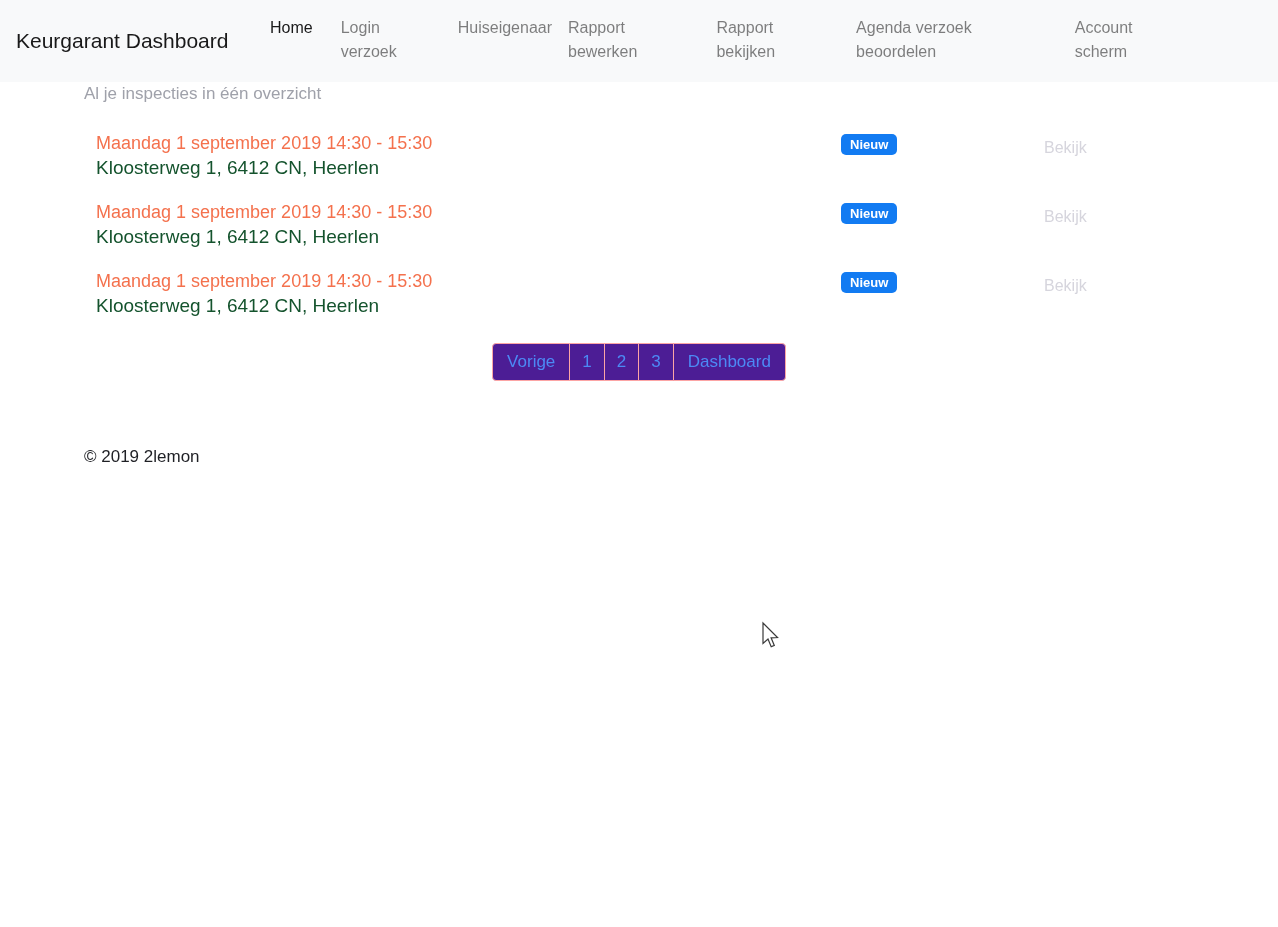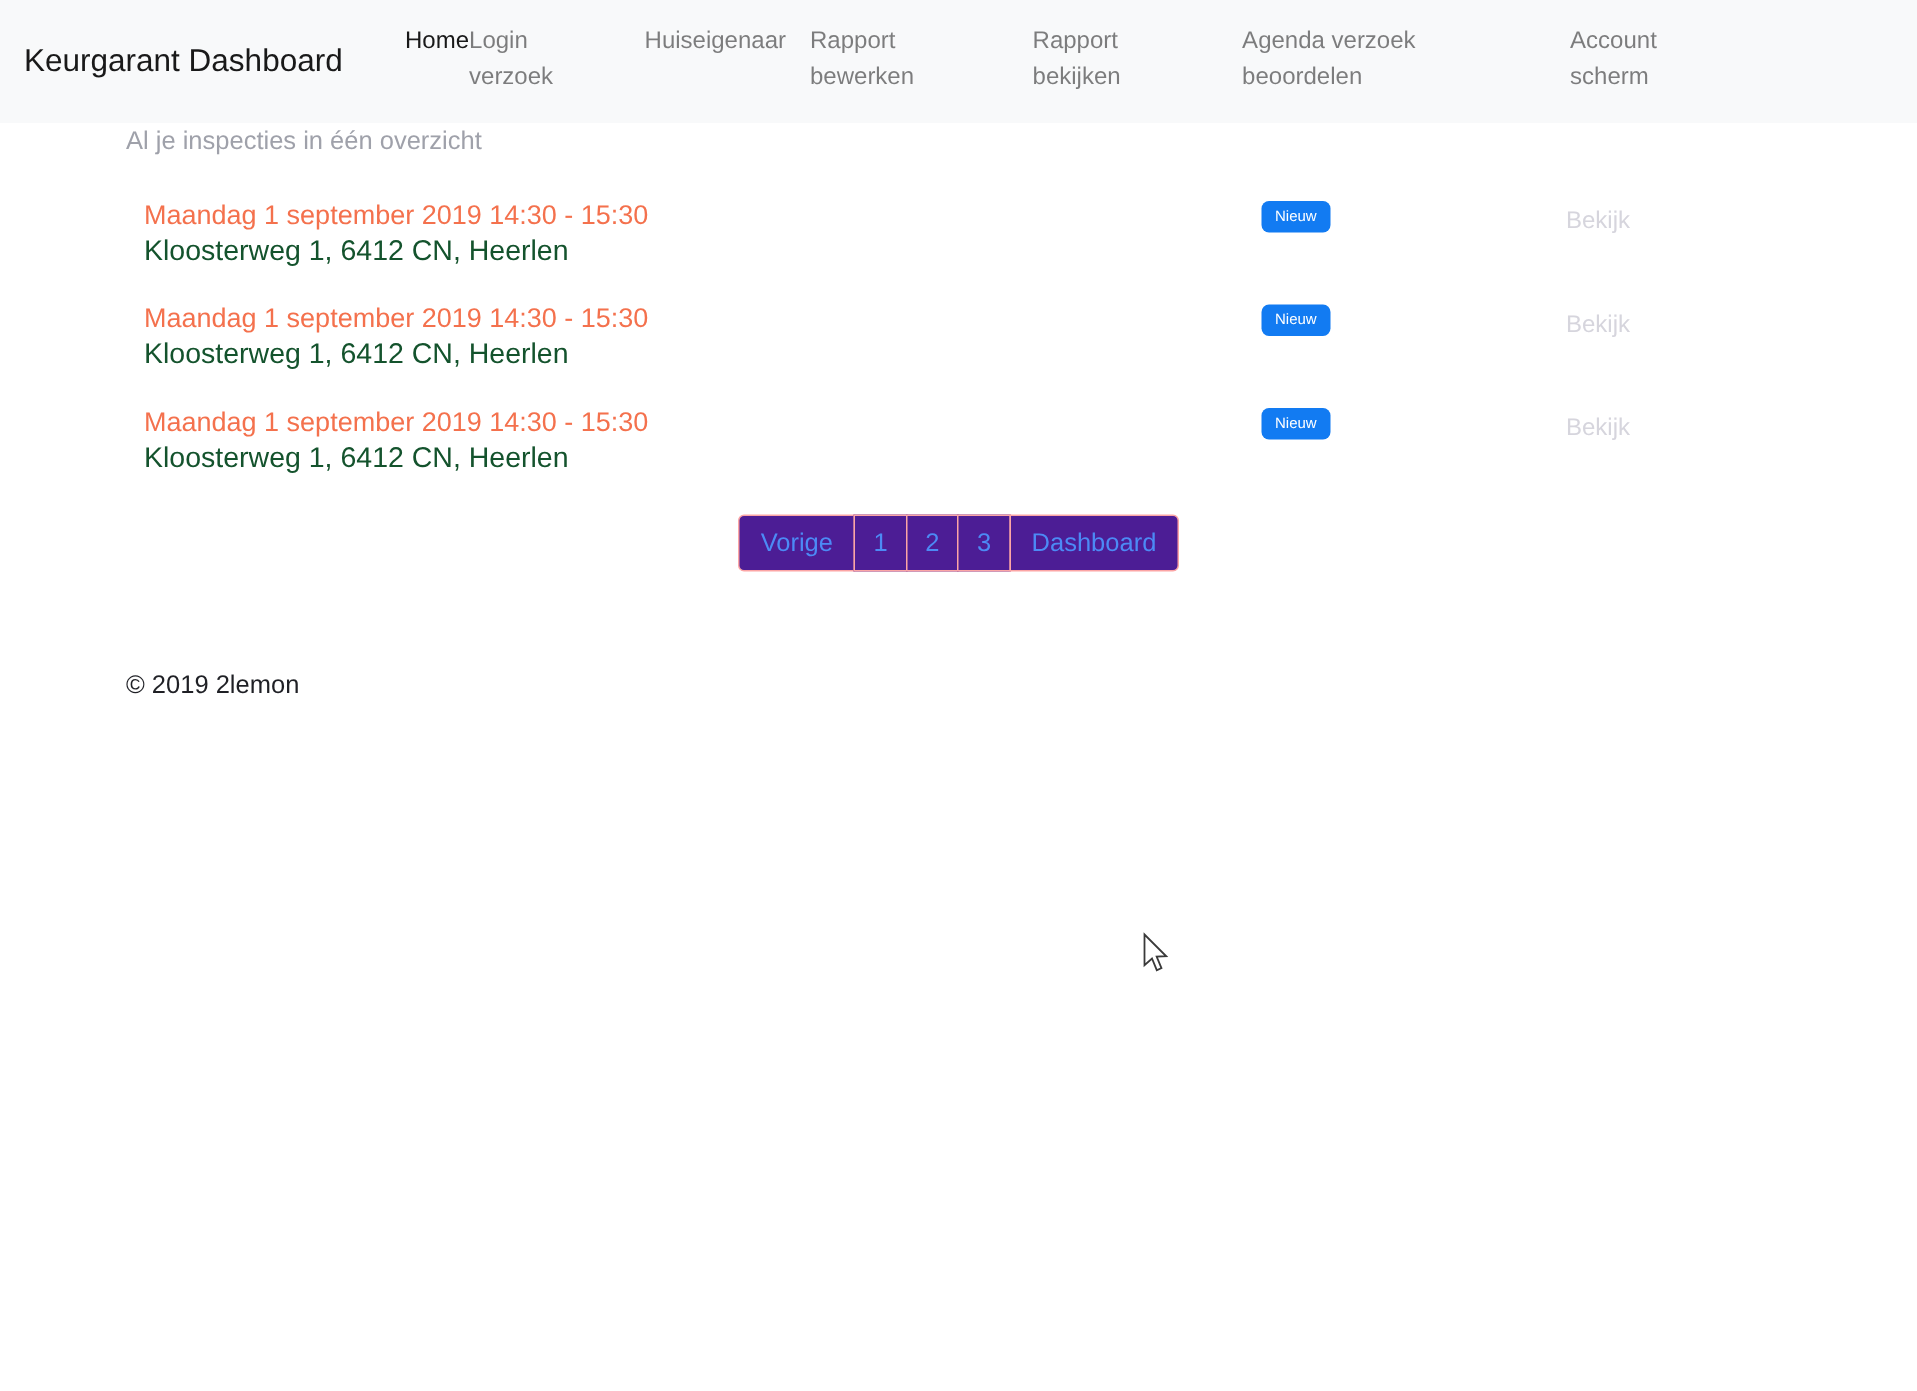--- a/index.html
+++ b/index.html
@@ -35,21 +35,21 @@
   }
   .nav-link {
     font-size: 16px;
     line-height: 24px;
     color: rgba(0,0,0,.5);
     white-space: pre-line;
     cursor: pointer;
     display: block;
   }
   .nav-item.active .nav-link { color: rgba(0,0,0,.9); }
-  .nav-item:nth-child(1) { margin-right: 0; }
+  .nav-item:nth-child(1) { margin-right: 28px; }
   .nav-item:nth-child(2) { margin-right: 61px; }
   .nav-item:nth-child(3) { margin-right: 16px; }
   .nav-item:nth-child(4) { margin-right: 79px; }
   .nav-item:nth-child(5) { margin-right: 81px; }
   .nav-item:nth-child(6) { margin-right: 103px; }
 
   
   .container {
     margin: 0 84px;
   }
@@ -87,22 +87,22 @@
   .inspection-address {
     margin-top: 3px;
     font-size: 19px;
     color: #14532d;
   }
   .badge-new {
     position: absolute;
     left: 757px; top: 1px;
     background: #127bf2;
     color: #ffffff;
-    font-size: 10px;
-    font-weight: 400;
+    font-size: 13px;
+    font-weight: 700;
     padding: 4px 9px 4px;
     border-radius: 5px;
     cursor: default;
     line-height: 13px;
   }
   .row-action {
     position: absolute;
     left: 960px; top: 6px;
     font-size: 16px;
     color: #d6d5dd;

